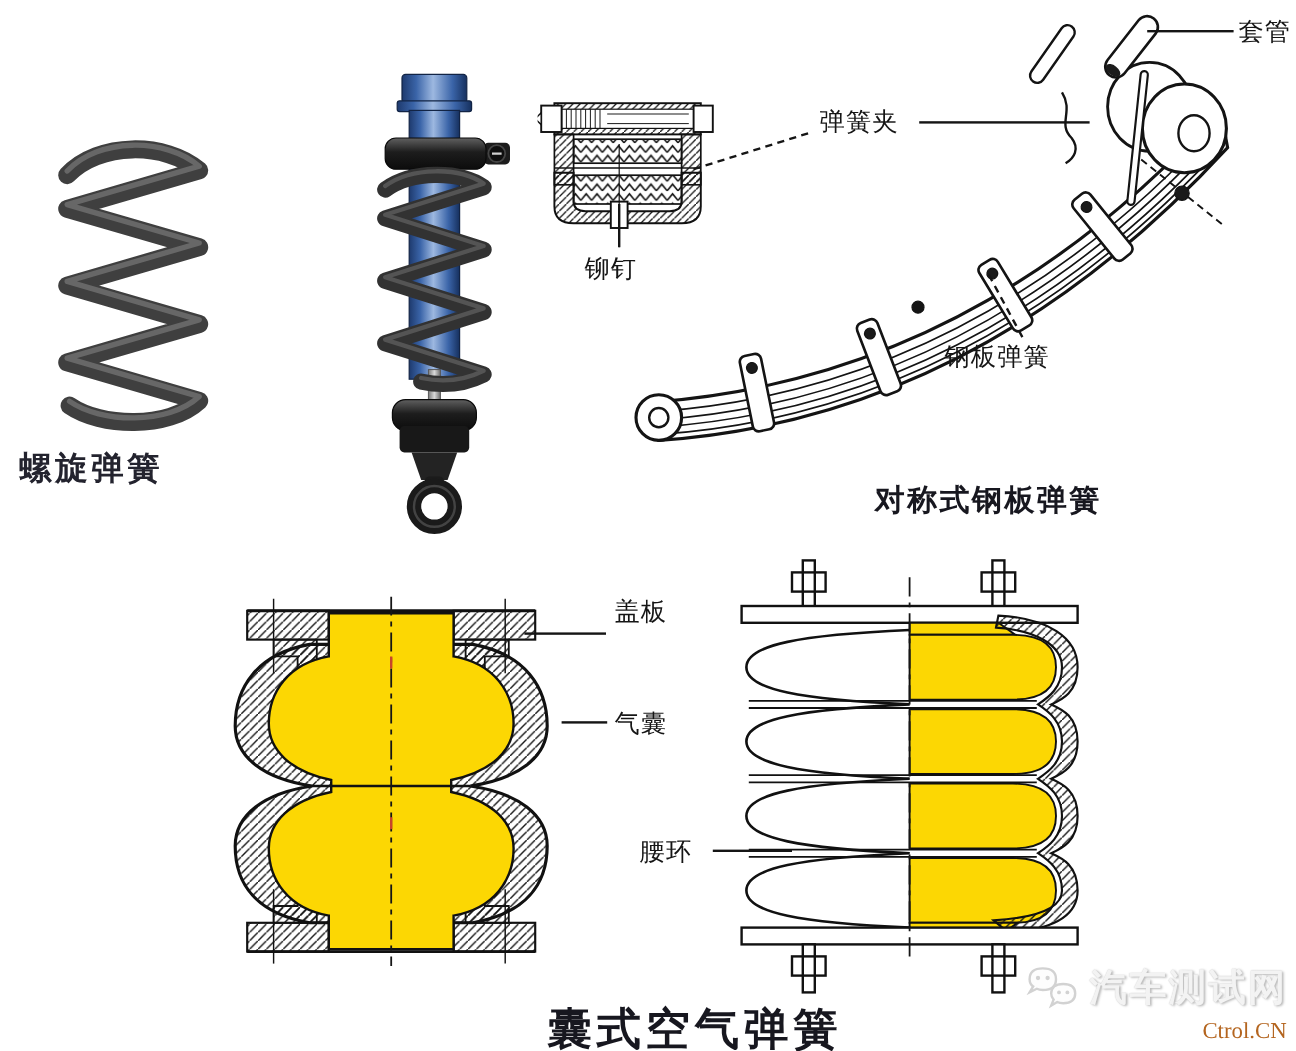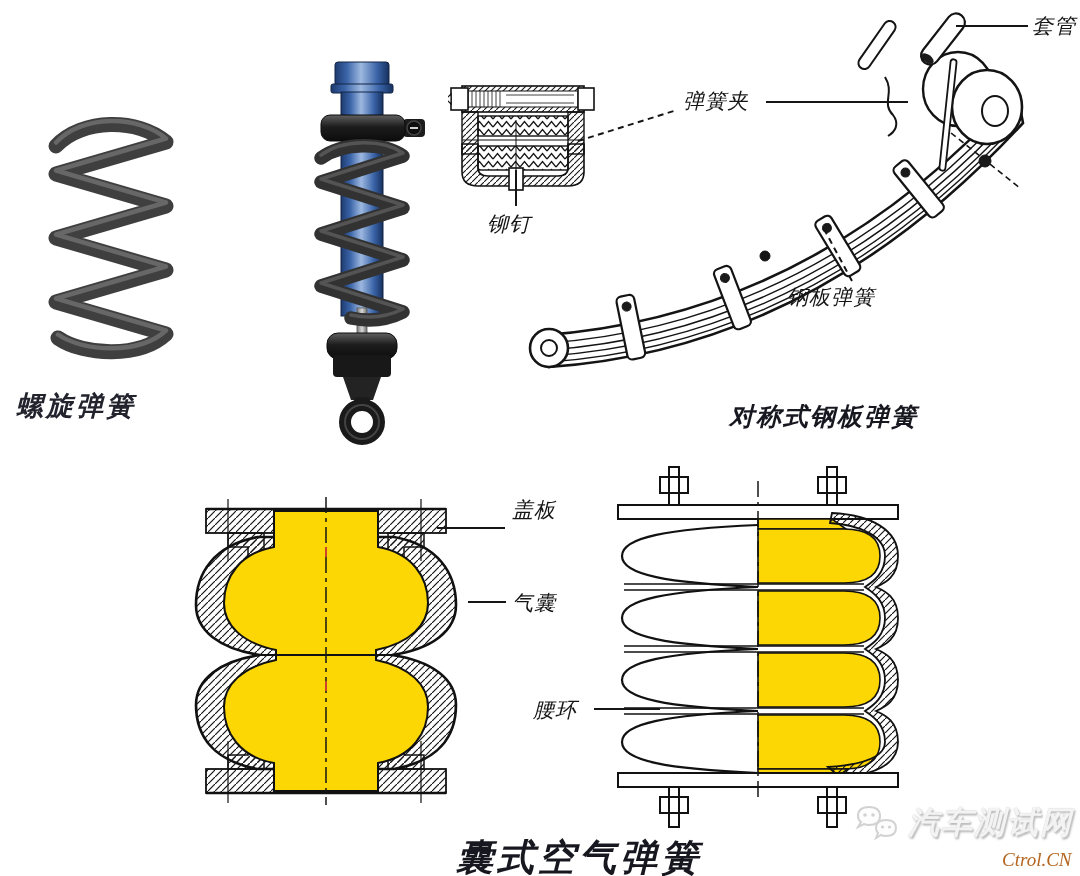--- a/index.html
+++ b/index.html
@@ -1,21 +1,21 @@
 <!DOCTYPE html>
 <html><head>
 <meta charset="utf-8">
 <style>
   html,body{margin:0;padding:0;background:#fff;}
   #stage{position:relative;width:1080px;height:876px;background:#ffffff;overflow:hidden;
-         font-family:"DejaVu Sans","Liberation Sans",sans-serif;color:#111;font-style:italic;}
+         font-family:"DejaVu Sans","Liberation Sans",sans-serif;color:#111;}
   .fig{position:absolute;}
   .callout{position:absolute;font-size:21px;font-weight:500;color:#151515;letter-spacing:1px;white-space:nowrap;}
   .caption{position:absolute;font-weight:bold;color:#17171f;white-space:nowrap;}
-  .caption.coil{left:16px;top:372px;font-size:27px;letter-spacing:3px;color:#23232e;margin-top:16px;}
+  .caption.coil{left:16px;top:372px;font-size:27px;letter-spacing:3px;color:#23232e;}
   .caption.leaf{left:729px;top:400px;font-size:25px;letter-spacing:2px;text-align:right;}
   .caption.air{left:456px;top:833px;font-size:37px;letter-spacing:4px;}
   .ld-h{position:absolute;height:0;border-top:2px solid #151515;transform-origin:0 50%;}
   .ld-dash{border-top-style:dashed;}
   .ld-v{position:absolute;width:0;border-left:2px solid #151515;}
   #watermark{position:absolute;left:854px;top:802px;display:flex;align-items:flex-start;gap:6px;}
   #watermark .brand{font-size:31px;font-weight:bold;color:#f3f3f3;letter-spacing:2px;
       text-shadow:0 0 1px #c9c9c9,1.5px 1.5px 2px #b9b9b9;}
   #wm-domain{position:absolute;left:1002px;top:849px;font-size:19px;color:#b4651f;
       font-family:"Liberation Serif","DejaVu Serif",serif;}

